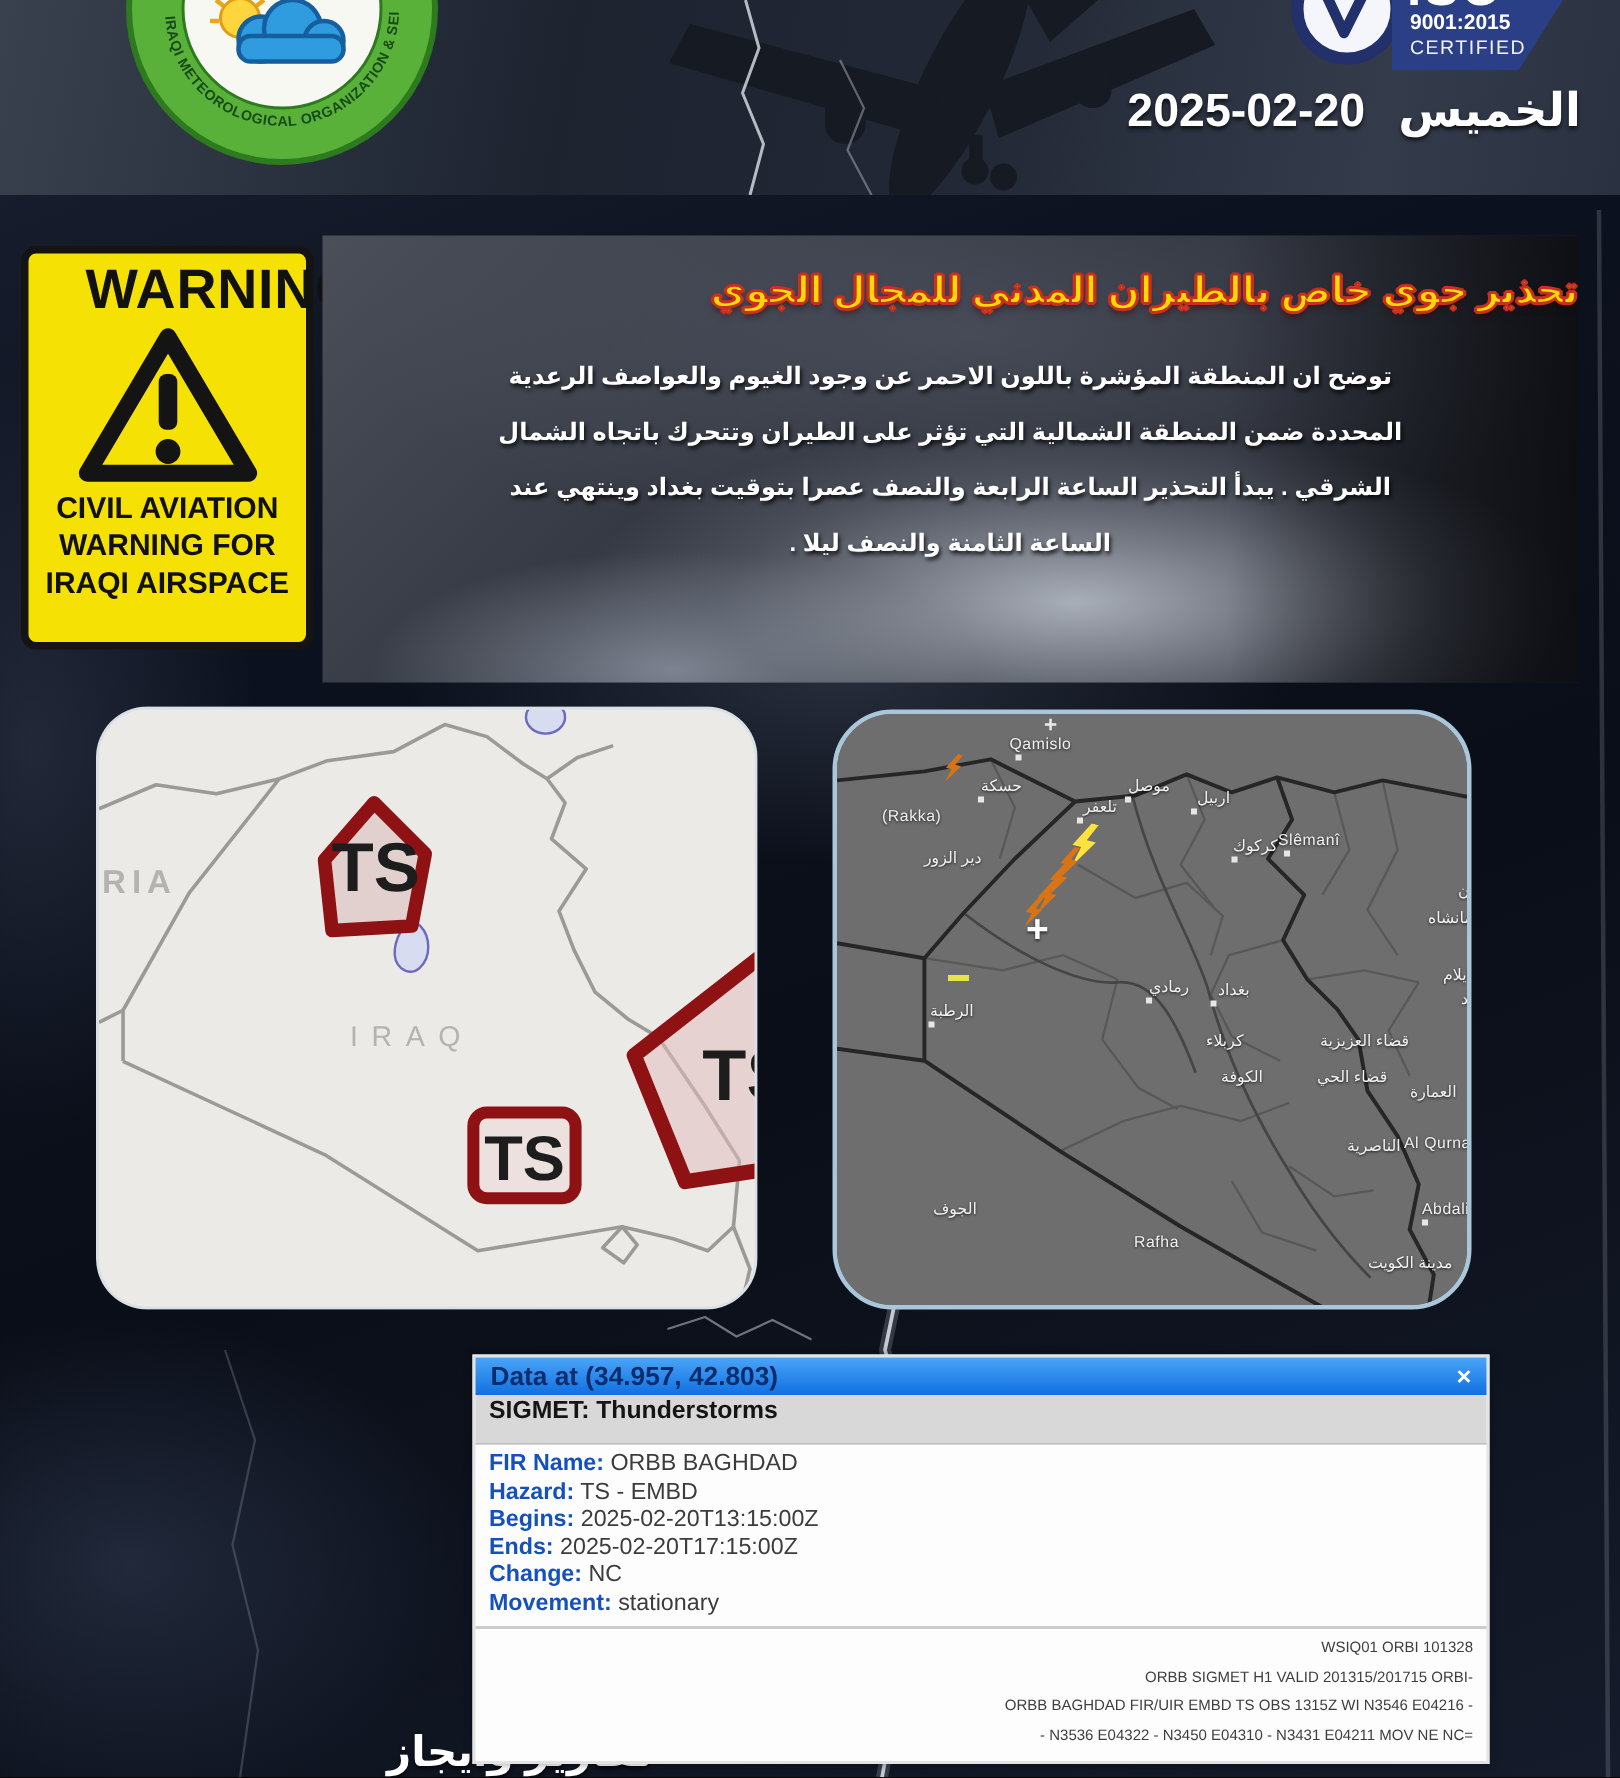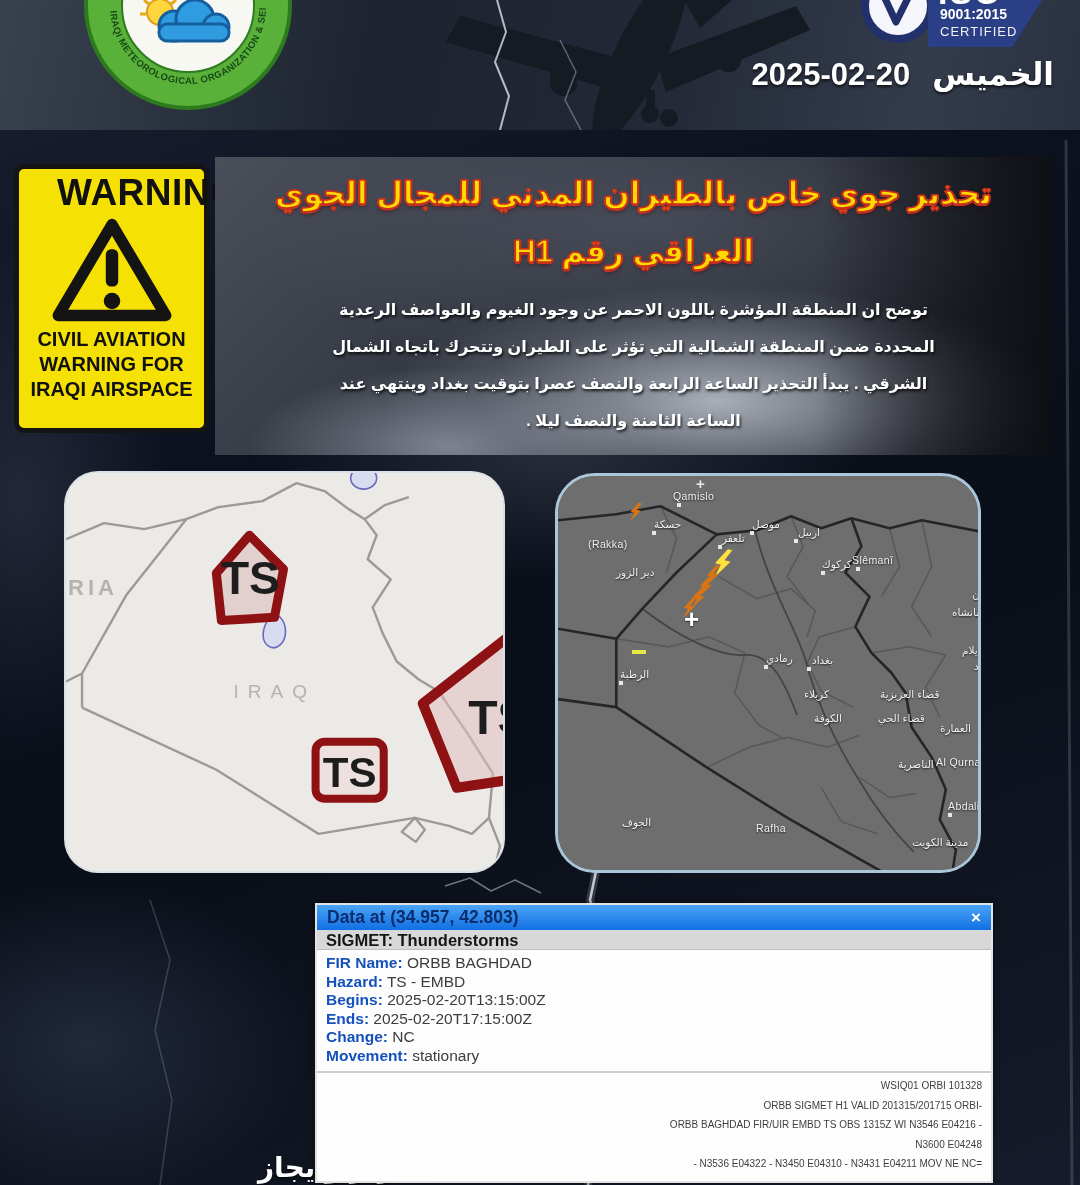--- a/index.html
+++ b/index.html
@@ -31,21 +31,21 @@
   .warn-tri{display:block;margin:2px auto 0;}
   .warn-caption{margin-top:3px;font-weight:bold;font-size:20px;line-height:25px;color:#111;text-align:center;}
   
   .alert-panel{position:absolute;left:215px;top:157px;width:837px;height:298px;z-index:2;padding-top:8px;
     background:
       linear-gradient(90deg, rgba(20,22,28,0) 72%, rgba(10,11,15,0.85) 100%),
       radial-gradient(ellipse 430px 150px at 60% 82%, rgba(200,206,216,0.80), rgba(120,126,138,0.35) 55%, transparent 78%),
       radial-gradient(ellipse 280px 110px at 28% 97%, rgba(168,176,190,0.65), transparent 72%),
       radial-gradient(ellipse 520px 190px at 52% 22%, rgba(88,94,108,0.55), transparent 78%),
       linear-gradient(135deg,#4a4f5a 0%,#2f333d 45%,#22252d 100%);}
-  .alert-title{direction:rtl;text-align:center;font-weight:bold;font-size:31px;line-height:58px;color:#ffd900;
+  .alert-title{direction:rtl;font-weight:bold;font-size:25px;line-height:58px;color:#ffd900;
     -webkit-text-stroke:1.4px #c8301f;
     text-shadow:1.5px 0 0 #c8301f,-1.5px 0 0 #c8301f,0 1.5px 0 #c8301f,0 -1.5px 0 #c8301f,0 3px 4px rgba(60,0,0,0.55);}
   .alert-body{direction:rtl;text-align:center;margin-top:10px;font-weight:bold;font-size:16px;line-height:37px;
     color:#ffffff;text-shadow:1px 2px 3px rgba(0,0,0,0.85);}
   
   .map-left{position:absolute;left:64px;top:471px;width:441px;height:402px;border-radius:34px;overflow:hidden;
     border:2px solid rgba(200,216,228,0.55);background:#eceae6;z-index:2;}
   .map-right{position:absolute;left:555px;top:473px;width:426px;height:400px;border-radius:40px;overflow:hidden;
     border:3px solid #a9c6da;background:#6e6e6e;z-index:2;}
   .rm-overlay{position:absolute;left:0;top:0;width:100%;height:100%;}
@@ -60,21 +60,21 @@
   .plus-white-sm{color:#e8e8e8;font-weight:bold;font-size:15px;line-height:12px;}
   .dash-yellow{width:14px;height:4px;background:#e6e546;}
   
   .data-panel{position:absolute;left:315px;top:903px;width:678px;background:#fdfdfd;z-index:3;
     border:2px solid #e3e3e3;box-shadow:0 0 6px rgba(0,0,0,0.45);}
   .dp-header{height:25px;background:linear-gradient(#4aa4f6,#1170e2);display:flex;justify-content:space-between;
     align-items:center;padding:0 10px;}
   .dp-title{color:#0a2d6e;font-weight:bold;font-size:17.5px;}
   .dp-close{color:#ffffff;font-weight:bold;font-size:17px;line-height:17px;cursor:default;}
   .dp-subtitle{background:#d8d8d8;border-bottom:1px solid #bfbfbf;padding:1px 9px;font-weight:bold;
-    font-size:16.5px;color:#151515;height:20px;}
+    font-size:16.5px;color:#151515;height:33px;}
   .dp-body{padding:4px 9px 2px;}
   .dp-row{font-size:15.5px;line-height:18.5px;color:#3c3c3c;}
   .dp-row b{color:#1551bd;font-weight:bold;}
   .dp-divider{border-top:2px solid #cdcdcd;margin:4px 0 3px;}
   .dp-raw{padding:0 9px 7px;}
   .dp-rawline{font-size:10px;line-height:19.5px;color:#3e3e3e;text-align:right;}
   
   .footer-note{position:absolute;left:258px;top:1147px;direction:rtl;color:#fff;font-weight:bold;
     font-size:28px;line-height:42px;z-index:2;text-shadow:0 2px 3px rgba(0,0,0,0.7);}
   .overlay-svg{position:absolute;left:0;top:0;z-index:1;pointer-events:none;}
@@ -156,21 +156,20 @@
     <div class="warn-caption">
       <div>CIVIL AVIATION</div>
       <div>WARNING FOR</div>
       <div>IRAQI AIRSPACE</div>
     </div>
   </div>
 
   <div class="alert-panel">
     <div class="alert-title">
       <div>تحذير جوي خاص بالطيران المدني للمجال الجوي</div>
-      <div>العراقي رقم H1</div>
     </div>
     <div class="alert-body">
       <div>توضح ان المنطقة المؤشرة باللون الاحمر عن وجود الغيوم والعواصف الرعدية</div>
       <div>المحددة ضمن المنطقة الشمالية التي تؤثر على الطيران وتتحرك باتجاه الشمال</div>
       <div>الشرقي . يبدأ التحذير الساعة الرابعة والنصف عصرا بتوقيت بغداد وينتهي عند</div>
       <div>الساعة الثامنة والنصف ليلا .</div>
     </div>
   </div>
 
   <div class="map-left">
@@ -258,21 +257,21 @@
         <span class="rm-label" style="left: 220px; top: 212px;">كربلاء</span>
         <span class="rm-label" style="left: 296px; top: 212px;">قضاء العزيزية</span>
         <span class="rm-label" style="left: 230px; top: 236px;">الكوفة</span>
         <span class="rm-label" style="left: 294px; top: 236px;">قضاء الحي</span>
         <span class="rm-label" style="left: 356px; top: 246px;">العمارة</span>
         <span class="rm-label" style="left: 400px; top: 264px;">هوار</span>
         <span class="rm-label" style="left: 314px; top: 282px;">الناصرية</span>
         <span class="rm-label latin" style="left: 352px; top: 280px;">Al Qurnah</span>
         <span class="rm-label latin" style="left: 364px; top: 324px;">Abdali<i class="rm-dot"></i></span>
         <span class="rm-label" style="left: 328px; top: 360px;">مدينة الكويت</span>
-        <span class="rm-label" style="left: 38px; top: 340px;">الجوف</span>
+        <span class="rm-label" style="left: 38px; top: 324px;">الجوف</span>
         <span class="rm-label latin" style="left: 172px; top: 346px;">Rafha</span>
         <i class="rm-marker bolt-orange" style="left: 70px; top: 26px; width: 15px; height: 20px;"></i>
         <i class="rm-marker plus-white-sm" style="left: 138px; top: 2px;">+</i>
         <i class="rm-marker bolt-yellow" style="left: 153px; top: 72px; width: 23px; height: 31px;"></i>
         <i class="rm-marker bolt-orange" style="left: 146px; top: 88px; width: 17px; height: 23px;"></i>
         <i class="rm-marker bolt-orange" style="left: 139px; top: 99px; width: 17px; height: 23px;"></i>
         <i class="rm-marker bolt-orange" style="left: 131px; top: 110px; width: 18px; height: 24px;"></i>
         <i class="rm-marker bolt-orange" style="left: 123px; top: 121px; width: 16px; height: 22px;"></i>
         <i class="rm-marker plus-white" style="left: 126px; top: 134px;">+</i>
         <i class="rm-marker dash-yellow" style="left: 74px; top: 174px;"></i>
@@ -291,21 +290,20 @@
       <div class="dp-row"><b>Begins:</b><span> 2025-02-20T13:15:00Z</span></div>
       <div class="dp-row"><b>Ends:</b><span> 2025-02-20T17:15:00Z</span></div>
       <div class="dp-row"><b>Change:</b><span> NC</span></div>
       <div class="dp-row"><b>Movement:</b><span> stationary</span></div>
     </div>
     <div class="dp-divider"></div>
     <div class="dp-raw">
       <div class="dp-rawline">WSIQ01 ORBI 101328</div>
       <div class="dp-rawline">ORBB SIGMET H1 VALID 201315/201715 ORBI-</div>
       <div class="dp-rawline">ORBB BAGHDAD FIR/UIR EMBD TS OBS 1315Z WI N3546 E04216 -</div>
-      <div class="dp-rawline">N3600 E04248</div>
       <div class="dp-rawline">- N3536 E04322 - N3450 E04310 - N3431 E04211 MOV NE NC=</div>
     </div>
   </div>
 
   <div class="footer-note">تقارير وايجاز</div>
 
   <svg class="overlay-svg" width="1080" height="1185">
     <g stroke="#e8ecf4" fill="none" stroke-linejoin="round">
       <polyline points="600,852 590,900 604,948 588,996 599,1046 586,1096 596,1142 588,1185" stroke-width="2.5" opacity="0.8"></polyline>
       <polyline points="600,852 590,900 604,948 588,996 599,1046 586,1096 596,1142 588,1185" stroke-width="8" opacity="0.18"></polyline>

